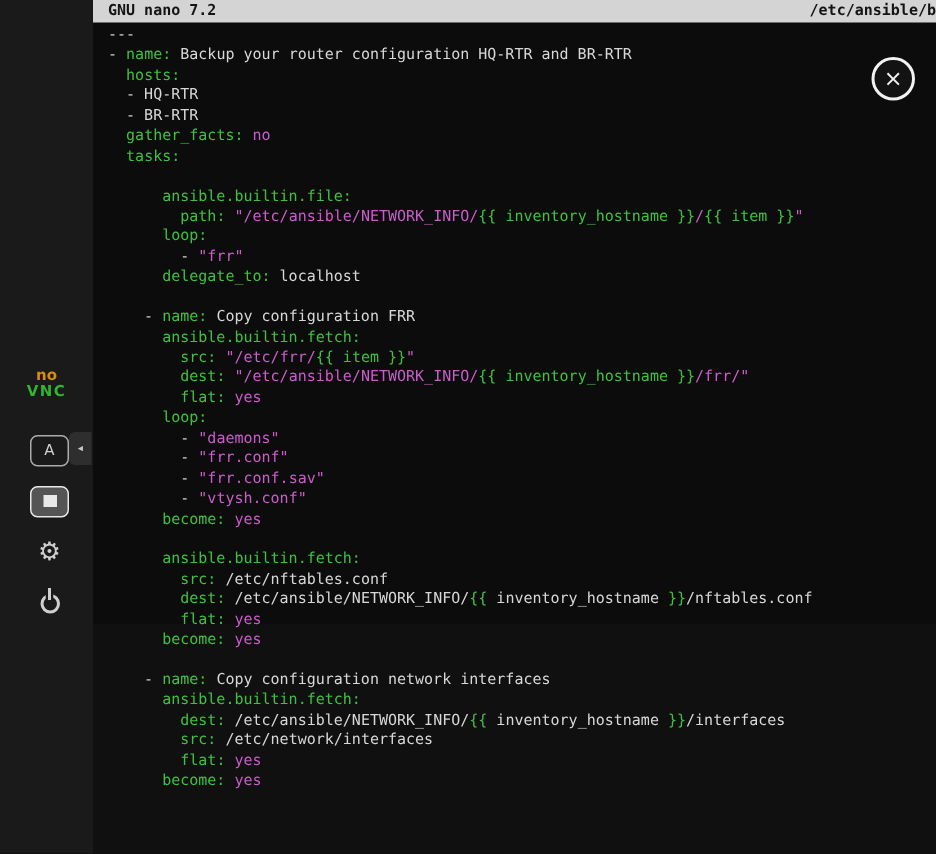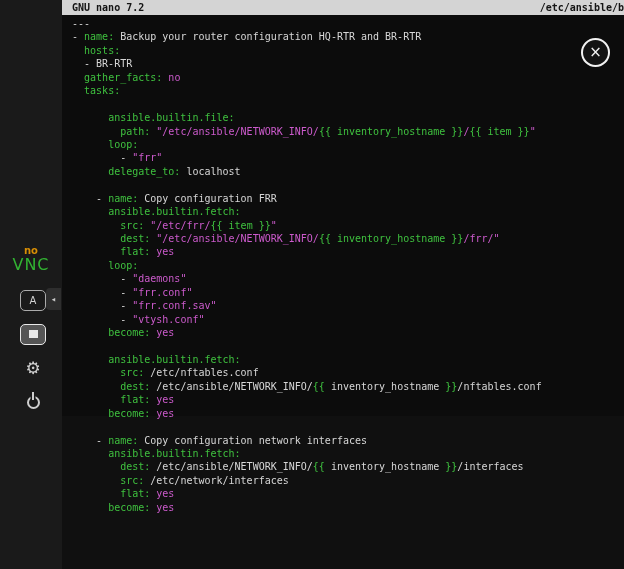--- a/index.html
+++ b/index.html
@@ -8,21 +8,21 @@
 
   .viewer { position: relative; width: 624px; height: 569px; }
 
   
   .control-bar {
     position: absolute; left: 0; top: 0; width: 62px; height: 569px;
     background: #1a1a1a; z-index: 2;
   }
   .vnc-logo { position: absolute; left: 0; top: 246; top: 246px; width: 62px; text-align: center; line-height: 1.05; }
   .vnc-logo .logo-top { display: block; font-family: "DejaVu Sans", sans-serif; font-size: 10px; font-weight: bold; }
-  .vnc-logo .logo-bottom { display: block; font-family: "DejaVu Sans", sans-serif; font-size: 16px; font-weight: normal; letter-spacing: 1px; }
+  .vnc-logo .logo-bottom { display: block; font-family: "DejaVu Sans", sans-serif; font-size: 10px; font-weight: bold; letter-spacing: 1px; }
 
   .bar-handle {
     position: absolute; left: 46px; top: 288px; width: 15px; height: 22px;
     background: #2e2e2e; border-radius: 4px 0 0 4px;
     display: flex; align-items: center; justify-content: center;
     color: #c9c9c9; font-size: 9px; cursor: pointer;
   }
 
   .ctl-btn {
     position: absolute; left: 18px; width: 30px; height: 24px;
@@ -119,20 +119,21 @@
 
   <div class="terminal">
     <div class="nano-titlebar" style="background: rgb(212, 212, 212);">
       <span class="app-name">GNU nano 7.2</span>
       <span class="file-name">/etc/ansible/b</span>
     </div>
     <div class="editor" id="editor-lines">
         <div class="code-line"><span class="tk-p">---</span></div>
         <div class="code-line"><span class="tk-p">- </span><span class="tk-k">name:</span><span class="tk-p"> Backup your router configuration HQ-RTR and BR-RTR</span></div>
         <div class="code-line"><span class="tk-p">  </span><span class="tk-k">hosts:</span></div>
+        <div class="code-line"><span class="tk-p">  - HQ-RTR</span></div>
         <div class="code-line"><span class="tk-p">  - BR-RTR</span></div>
         <div class="code-line"><span class="tk-p">  </span><span class="tk-k">gather_facts:</span><span class="tk-p"> </span><span class="tk-b">no</span></div>
         <div class="code-line"><span class="tk-p">  </span><span class="tk-k">tasks:</span></div>
         <div class="code-line">&nbsp;</div>
         <div class="code-line"><span class="tk-p">      </span><span class="tk-k">ansible.builtin.file:</span></div>
         <div class="code-line"><span class="tk-p">        </span><span class="tk-k">path:</span><span class="tk-p"> </span><span class="tk-s">"/etc/ansible/NETWORK_INFO/</span><span class="tk-j">{{ inventory_hostname }}</span><span class="tk-s">/</span><span class="tk-j">{{ item }}</span><span class="tk-s">"</span></div>
         <div class="code-line"><span class="tk-p">      </span><span class="tk-k">loop:</span></div>
         <div class="code-line"><span class="tk-p">        - </span><span class="tk-s">"frr"</span></div>
         <div class="code-line"><span class="tk-p">      </span><span class="tk-k">delegate_to:</span><span class="tk-p"> localhost</span></div>
         <div class="code-line">&nbsp;</div>

